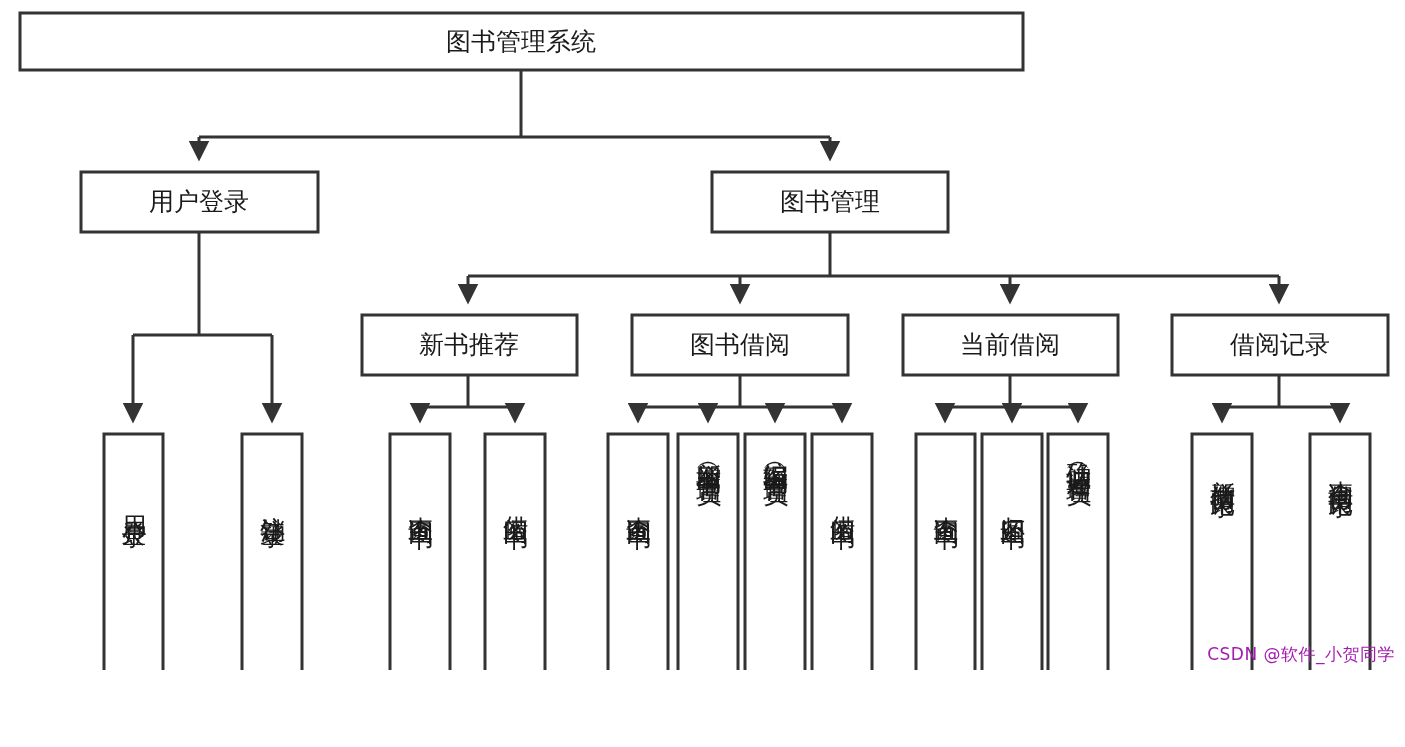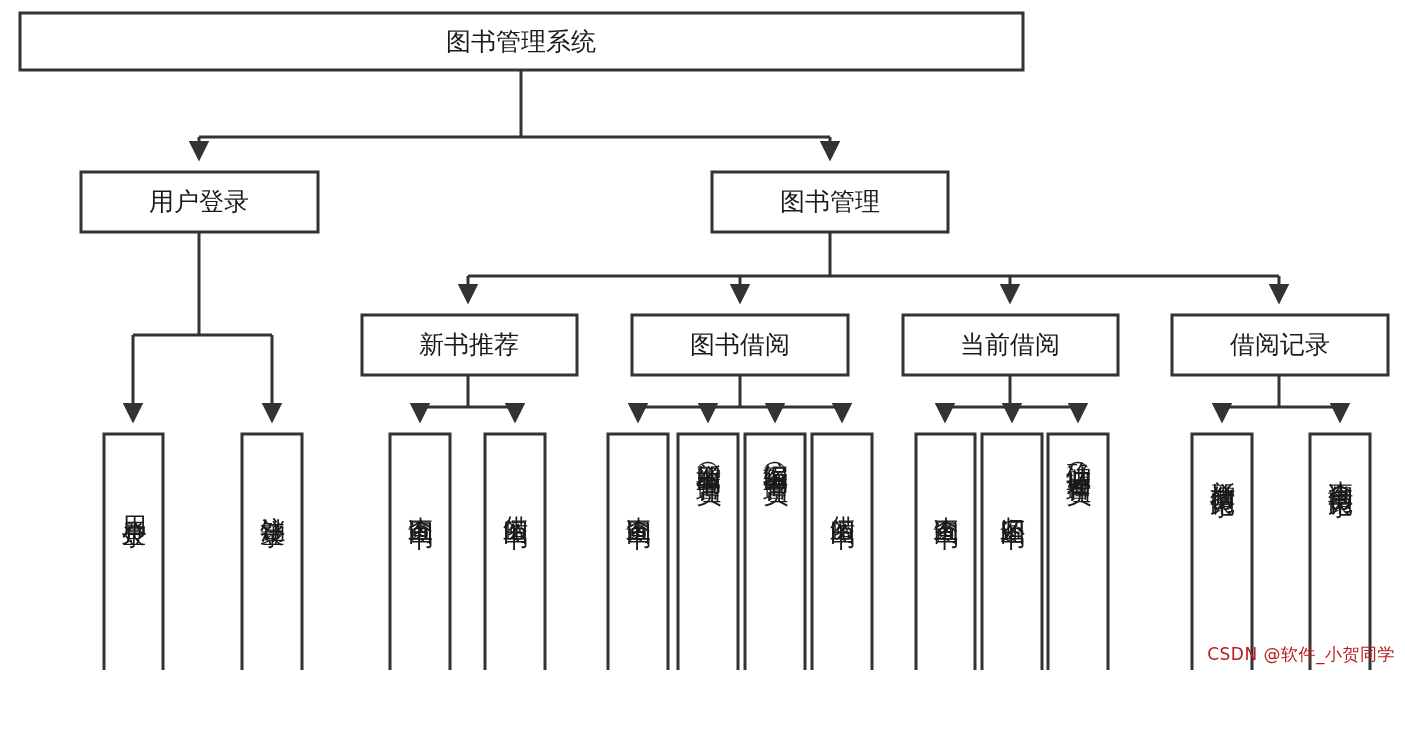--- a/index.html
+++ b/index.html
@@ -61,21 +61,21 @@
   .arrow-head {
     fill: #333333;
     stroke: none;
   }
   .watermark {
     position: absolute;
     right: 10px;
     bottom: 4px;
     font-family: "DejaVu Sans", "Liberation Sans", sans-serif;
     font-size: 17px;
-    color: #b91c1c;
+    color: #a21caf;
     letter-spacing: 0.5px;
     white-space: nowrap;
   }
 </style>
 </head>
 <body>
 
 <div id="diagram-root">
 
   <svg class="flow" viewBox="0 0 1405 747">

